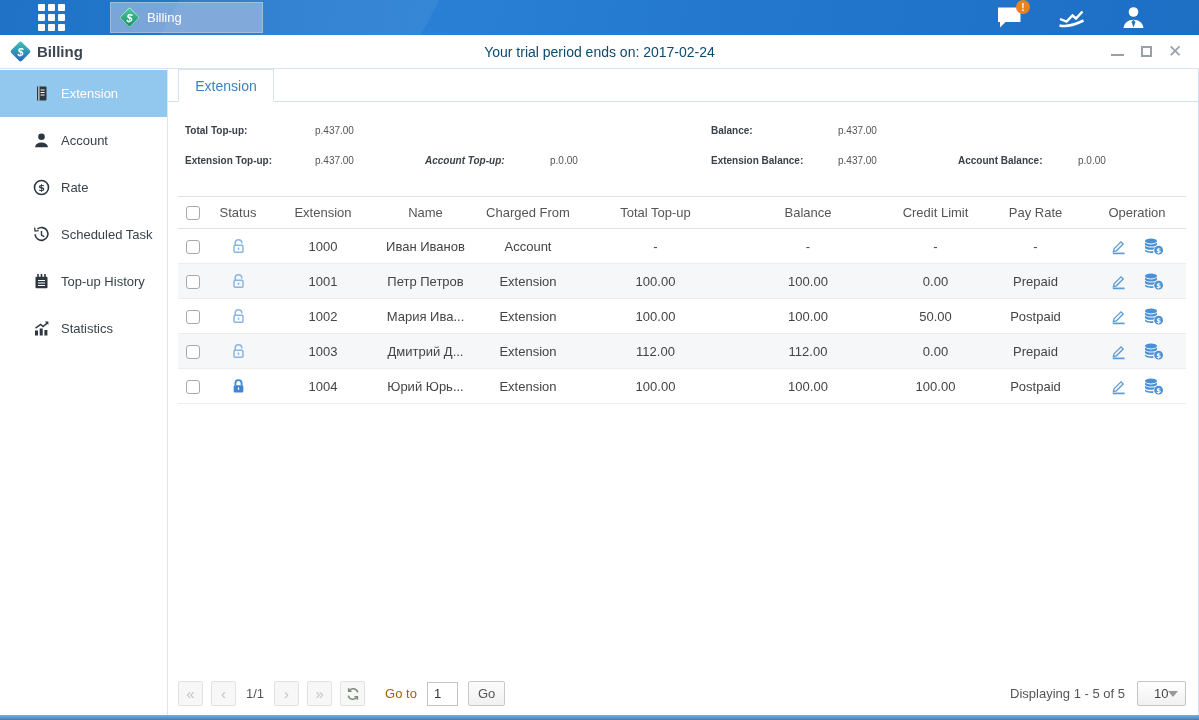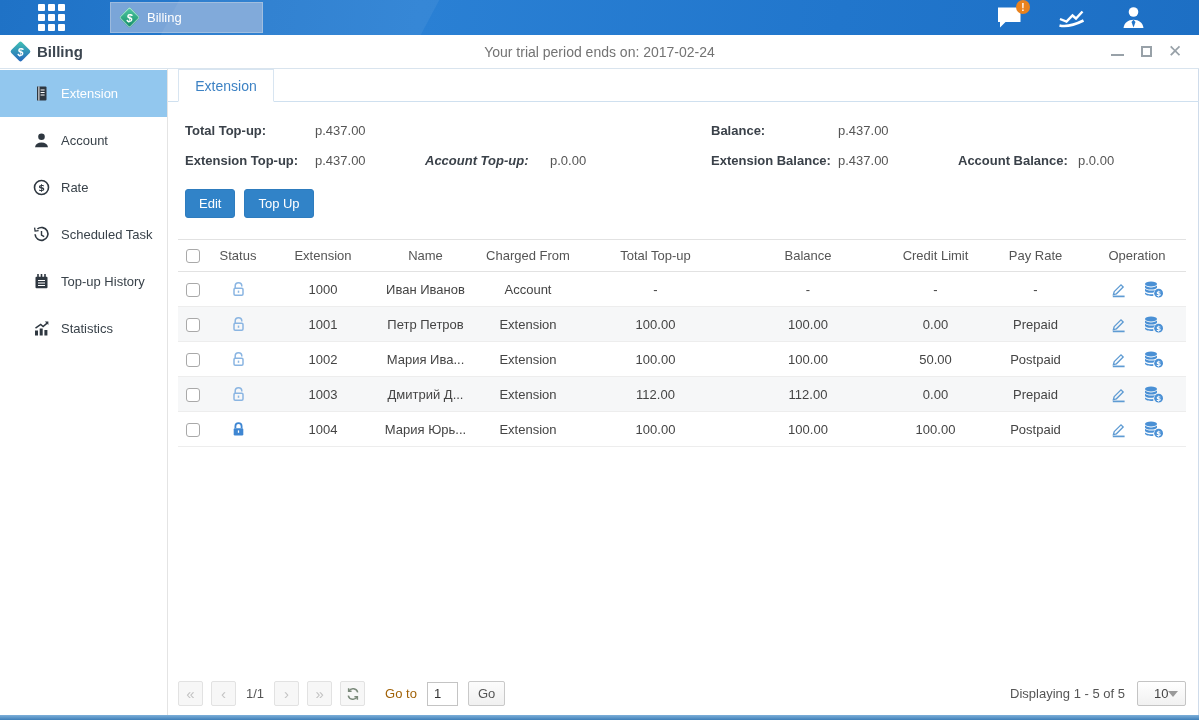--- a/index.html
+++ b/index.html
@@ -24,39 +24,39 @@
   .diamond.blue .shape{background:linear-gradient(135deg,#41c2b4,#2465bd);}
   .diamond.small{width:21px;height:21px;}
   .diamond.small .shape{left:3px;top:3px;width:15px;height:15px;border-radius:2px;}
   .diamond .sym{position:absolute;inset:0;display:flex;align-items:center;justify-content:center;color:#fff;font-weight:bold;font-size:13px;}
   .diamond.small .sym{font-size:11px;}
 
   
   .titlebar{height:34px;background:#fff;border-bottom:1px solid #d9e4ee;display:flex;align-items:center;position:relative;}
   .title-left{display:flex;align-items:center;gap:6px;padding-left:10px;z-index:1;}
   .win-title{font-size:15px;font-weight:bold;color:#3c4650;}
-  .trial{position:absolute;left:0;right:0;text-align:center;color:#737373;font-size:14px;}
+  .trial{position:absolute;left:0;right:0;text-align:center;color:#0c4a6e;font-size:14px;}
   .win-controls{margin-left:auto;display:flex;align-items:center;gap:13px;padding-right:16px;z-index:1;}
   .wc{width:16px;height:16px;display:flex;align-items:center;justify-content:center;cursor:pointer;color:#98a1a8;}
   .wc-min i{display:block;width:13px;height:2px;background:#98a1a8;margin-top:6px;}
   .wc-max i{display:block;width:11px;height:11px;border:2px solid #98a1a8;}
   .wc-close{font-size:17px;line-height:1;}
 
   
   .bodyrow{display:flex;height:646px;}
   .sidebar{width:168px;border-right:1px solid #e4e4e4;padding-top:1px;background:#fff;flex:0 0 auto;}
   .side-item{height:47px;display:flex;align-items:center;gap:11px;padding-left:33px;font-size:13px;color:#39424a;cursor:pointer;}
   .side-item.active{background:#92c7ee;color:#fff;}
   .side-item .icn{width:17px;height:17px;color:#2e3740;display:flex;}
 
   .content{flex:1;display:flex;flex-direction:column;min-width:0;}
   .tabstrip{height:33px;border-bottom:1px solid #cfe0ef;display:flex;padding-left:10px;}
   .tab{width:96px;border:1px solid #d8e5f1;border-bottom:1px solid #fff;margin-bottom:-1px;background:#fff;color:#3d82c4;font-size:14px;display:flex;align-items:center;justify-content:center;cursor:pointer;}
 
-  .summary{padding:13px 0 0 17px;font-size:13px;}
+  .summary{padding:13px 0 0 17px;font-size:10px;}
   .srow{display:flex;align-items:center;height:30px;}
   .srow b{color:#3a4149;}
   .srow span{color:#555;}
   .w1{width:130px;flex:0 0 auto;} .w2{width:110px;flex:0 0 auto;}
   .w3{width:125px;flex:0 0 auto;font-style:italic;} .w4{width:143px;flex:0 0 auto;}
   .w5{width:127px;flex:0 0 auto;margin-left:18px;} .w6{width:120px;flex:0 0 auto;}
   .w7{width:120px;flex:0 0 auto;}
 
   .actions{padding:14px 0 0 17px;display:flex;gap:9px;}
   .btn{height:29px;padding:0 13px;background:#3183c8;color:#fff;border:1px solid #2e7cbe;border-radius:3px;font-size:13px;cursor:pointer;font-family:inherit;}
@@ -240,24 +240,20 @@
           <span class="w2">p.437.00</span>
           <b class="w3">Account Top-up:</b>
           <span class="w4">p.0.00</span>
           <b class="w5">Extension Balance:</b>
           <span class="w6">p.437.00</span>
           <b class="w7">Account Balance:</b>
           <span>p.0.00</span>
         </div>
       </div>
 
-      <div class="actions">
-        <button class="btn">Edit</button>
-        <button class="btn">Top Up</button>
-      </div>
 
       <table class="grid">
         <colgroup>
           <col style="width:30px">
             <col style="width:60px">
             <col style="width:110px">
             <col style="width:95px">
             <col style="width:110px">
           <col style="width:145px">
             <col style="width:160px">
@@ -439,21 +435,21 @@
             <tr>
               <td><span class="cbx"></span></td>
               <td><span class="statuswrap">
                   <svg width="17" height="19" viewBox="0 0 17 19">
                     <path d="M5.4 8.2V6.2a3.1 3.1 0 0 1 6.2 0v2" fill="none" stroke="#3e86d2" stroke-width="1.8"></path>
                     <rect x="3.7" y="8.2" width="9.6" height="7.2" rx="1.2" fill="#3e86d2"></rect>
                     <path d="M8.5 10.4v2.4" stroke="#fff" stroke-width="1.3"></path>
                   </svg>
                 </span></td>
               <td>1004</td>
-              <td>Мария Юрь...</td>
+              <td>Юрий Юрь...</td>
               <td>Extension</td>
               <td>100.00</td>
               <td>100.00</td>
               <td>100.00</td>
               <td>Postpaid</td>
               <td>
                 <span class="opcell">
                   <span>
                     <svg width="17" height="17" viewBox="0 0 17 17">
                       <path d="M4.2 10.6l6.8-6.8 2.2 2.2-6.8 6.8-3 .8z" fill="none" stroke="#5e9bd3" stroke-width="1.3"></path>

